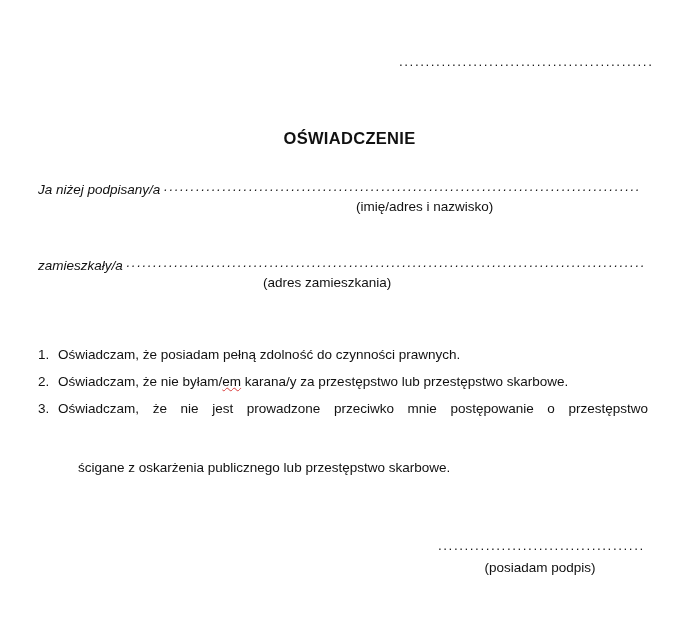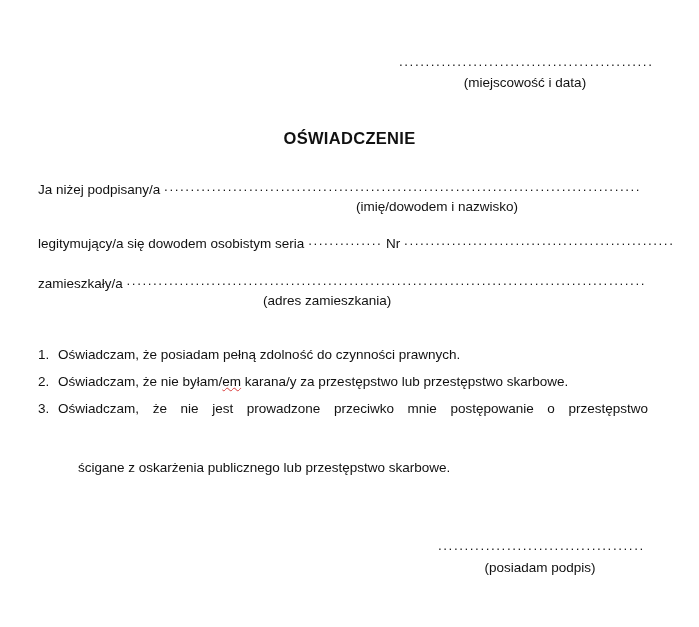--- a/index.html
+++ b/index.html
@@ -75,20 +75,21 @@
     top: 180px;
     width: 622px;
   }
 
   .form-row {
     position: relative;
     white-space: nowrap;
     font-size: 13.5px;
     line-height: 18px;
     height: 18px;
+    font-style: italic;
   }
   .form-row .label { vertical-align: baseline; }
 
   .row-gap-1 { height: 19px; }
   .row-gap-2 { height: 22px; }
 
   .caption-line {
     font-size: 13.5px;
     line-height: 17px;
     white-space: nowrap;
@@ -159,37 +160,33 @@
     white-space: nowrap;
   }
 </style>
 </head>
 <body>
 
 <div class="page">
 
   <div class="header-block">
     <span class="dots">..............................................................</span>
-    <div class="header-caption">(miejscowość i data)</div>
   </div>
 
   <div class="doc-title">OŚWIADCZENIE</div>
 
   <div class="form-area">
 
     <div class="form-row">
       <span class="label">Ja niżej podpisany/a </span><span class="dots">..........................................................................................</span>
     </div>
-    <div class="caption-line cap-indent-name">(imię/dowodem i nazwisko)</div>
+    <div class="caption-line cap-indent-name">(imię/adres i nazwisko)</div>
 
     <div class="row-gap-1"></div>
 
-    <div class="form-row">
-      <span class="label">legitymujący/a się dowodem osobistym  seria </span><span class="dots">..............</span><span class="label"> Nr </span><span class="dots">...................................................</span>
-    </div>
 
     <div class="row-gap-2"></div>
 
     <div class="form-row">
       <span class="label">zamieszkały/a </span><span class="dots">..................................................................................................</span>
     </div>
     <div class="caption-line cap-indent-addr">(adres zamieszkania)</div>
 
   </div>
 

